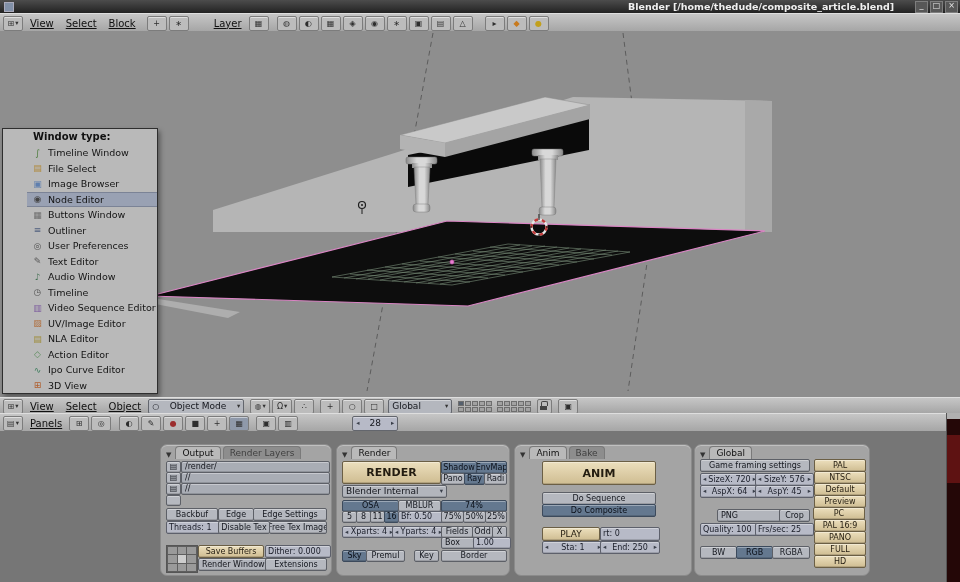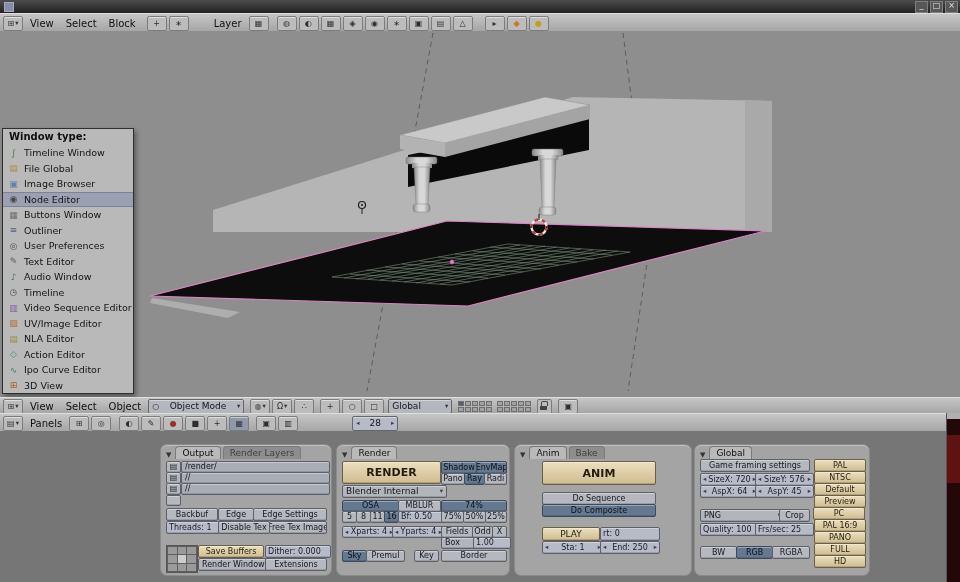--- a/index.html
+++ b/index.html
@@ -15,21 +15,21 @@
   .winbtn{width:11px;height:10px;background:#575757;border:1px solid #7e7e7e;color:#e6e6e6;
     font-size:8px;line-height:8px;text-align:center;}
 
   
   .header{position:absolute;left:0;width:960px;background:linear-gradient(#c6c6c6,#a4a4a4);
     border-top:1px solid #dedede;border-bottom:1px solid #565656;display:flex;align-items:center;
     gap:2px;font-size:10px;color:#111;padding:0 3px;}
   .top-header{top:13px;height:18px;}
   .view3d-header{top:397px;height:16px;}
   .buttons-header{top:413px;height:18px;width:946px;}
-  .menu{padding:0 5px;color:#101010;white-space:nowrap;}
+  .menu{padding:0 5px;color:#101010;white-space:nowrap;text-decoration:underline;}
   .hbtn{display:inline-flex;align-items:center;justify-content:center;gap:1px;background:#bcbcbc;
     border:1px solid #7c7c7c;border-radius:2px;height:13px;min-width:14px;font-size:8px;color:#2e2e2e;
     padding:0 2px;box-shadow:inset 0 1px 0 rgba(255,255,255,.5);}
   .hbtn.pressed{background:#8f99aa;}
   .arr{font-size:6.5px;color:#333;}
   .ic-red{color:#9c2e2e;} .ic-orange{color:#c87a1e;} .ic-yellow{color:#c2a01c;}
   .dd{display:inline-flex;align-items:center;justify-content:space-between;background:#b4b7be;
     border:1px solid #63666d;border-radius:2px;height:13px;font-size:9px;color:#14161c;
     padding:0 3px;gap:3px;box-shadow:inset 0 1px 0 rgba(255,255,255,.4);}
   .layergrid{display:flex;gap:5px;margin:0 4px;}
@@ -40,21 +40,21 @@
   .lock::before{content:"";position:absolute;left:3px;top:1px;width:5px;height:4px;border:1px solid #444;
     border-bottom:none;border-radius:2px 2px 0 0;}
   .lock::after{content:"";position:absolute;left:2px;top:6px;width:7px;height:4px;background:#444;}
 
   
   .viewport{position:absolute;left:0;top:31px;width:960px;height:366px;background:#8e8e8e;overflow:hidden;}
   .scene{position:absolute;left:0;top:0;}
 
   
   .popup{position:absolute;left:2px;top:97px;width:130px;background:#b9b9b9;border:1px solid #2e2e2e;
-    box-shadow:2px 3px 5px rgba(0,0,0,.4);}
+    box-shadow:2px 3px 5px rgba(0,0,0,.4);padding-left:24px;}
   .popup-title{font-size:10px;font-weight:bold;color:#101010;height:16px;line-height:16px;padding:0 6px;}
   .pitem{display:flex;align-items:center;height:15.5px;padding:0 4px;gap:4px;font-size:9.5px;color:#141414;white-space:nowrap;}
   .pitem.hl{background:#99a1b3;border-top:1px solid #7b8396;border-bottom:1px solid #7b8396;height:13.5px;}
   .picon{width:13px;text-align:center;font-size:9px;flex:none;}
 
   
   .buttons-body{position:absolute;left:0;top:431px;width:946px;height:151px;background:#767676;}
   .panel{position:absolute;top:13px;height:130px;background:#a4a4a4;border:1px solid #8b8b8b;
     border-radius:7px;box-shadow:inset 0 1px 0 #c0c0c0;}
   .ptabs{position:absolute;left:5px;top:1px;display:flex;align-items:flex-end;gap:2px;height:13px;}
@@ -86,20 +86,21 @@
   .strip-body{position:absolute;left:0;top:6px;width:14px;height:163px;background:#240707;}
   .strip-red{position:absolute;left:0;top:16px;width:14px;height:48px;background:#5e1212;}
 </style>
 </head>
 <body>
 
 <div class="screen">
 
   <div class="titlebar">
     <span class="app-icon"></span>
+    <span class="title-text">Blender [/home/thedude/composite_article.blend]</span>
     <span class="winbtns">
       <span class="winbtn">_</span>
       <span class="winbtn">□</span>
       <span class="winbtn">×</span>
     </span>
   </div>
 
   <div class="header top-header">
     <span class="hbtn">
       <span>⊞</span>
@@ -206,21 +207,21 @@
     </svg>
 
     <div class="popup">
       <div class="popup-title">Window type:</div>
       <div class="pitem">
         <span class="picon" style="color:#4e7d3e">∫</span>
         <span>Timeline Window</span>
         </div>
       <div class="pitem">
         <span class="picon" style="color:#b08a3e">▤</span>
-        <span>File Global</span>
+        <span>File Select</span>
         </div>
       <div class="pitem">
         <span class="picon" style="color:#5f7fae">▣</span>
         <span>Image Browser</span>
         </div>
       <div class="pitem hl">
         <span class="picon" style="color:#444">◉</span>
         <span>Node Editor</span>
         </div>
       <div class="pitem">
@@ -489,21 +490,21 @@
       <div class="c nm fs8" style="left:5px;top:40px;width:53px;height:11px">
         <span class="na">◂</span>
         <span class="nv">AspX: 64</span>
         <span class="na">▸</span>
       </div>
       <div class="c nm fs8" style="left:60px;top:40px;width:53px;height:11px">
         <span class="na">◂</span>
         <span class="nv">AspY: 45</span>
         <span class="na">▸</span>
       </div>
-      <div class="c dd2 fs8" style="left:5px;top:64px;width:77px;height:11px">
+      <div class="c dd2 fs8" style="left:22px;top:64px;width:77px;height:11px">
         <span>PNG</span>
         <span class="na">▾</span>
       </div>
       <div class="c tg fs8" style="left:84px;top:64px;width:29px;height:11px">Crop</div>
       <div class="c nm fs8" style="left:5px;top:78px;width:53px;height:11px">Quality: 100</div>
       <div class="c nm fs8" style="left:60px;top:78px;width:53px;height:11px">Frs/sec: 25</div>
       <div class="c tg fs8" style="left:5px;top:101px;width:35px;height:11px">BW</div>
       <div class="c on2 fs8" style="left:41px;top:101px;width:35px;height:11px">RGB</div>
       <div class="c tg fs8" style="left:77px;top:101px;width:36px;height:11px">RGBA</div>
       <div class="c bz fs8" style="left:119px;top:14px;width:50px;height:11px">PAL</div>

